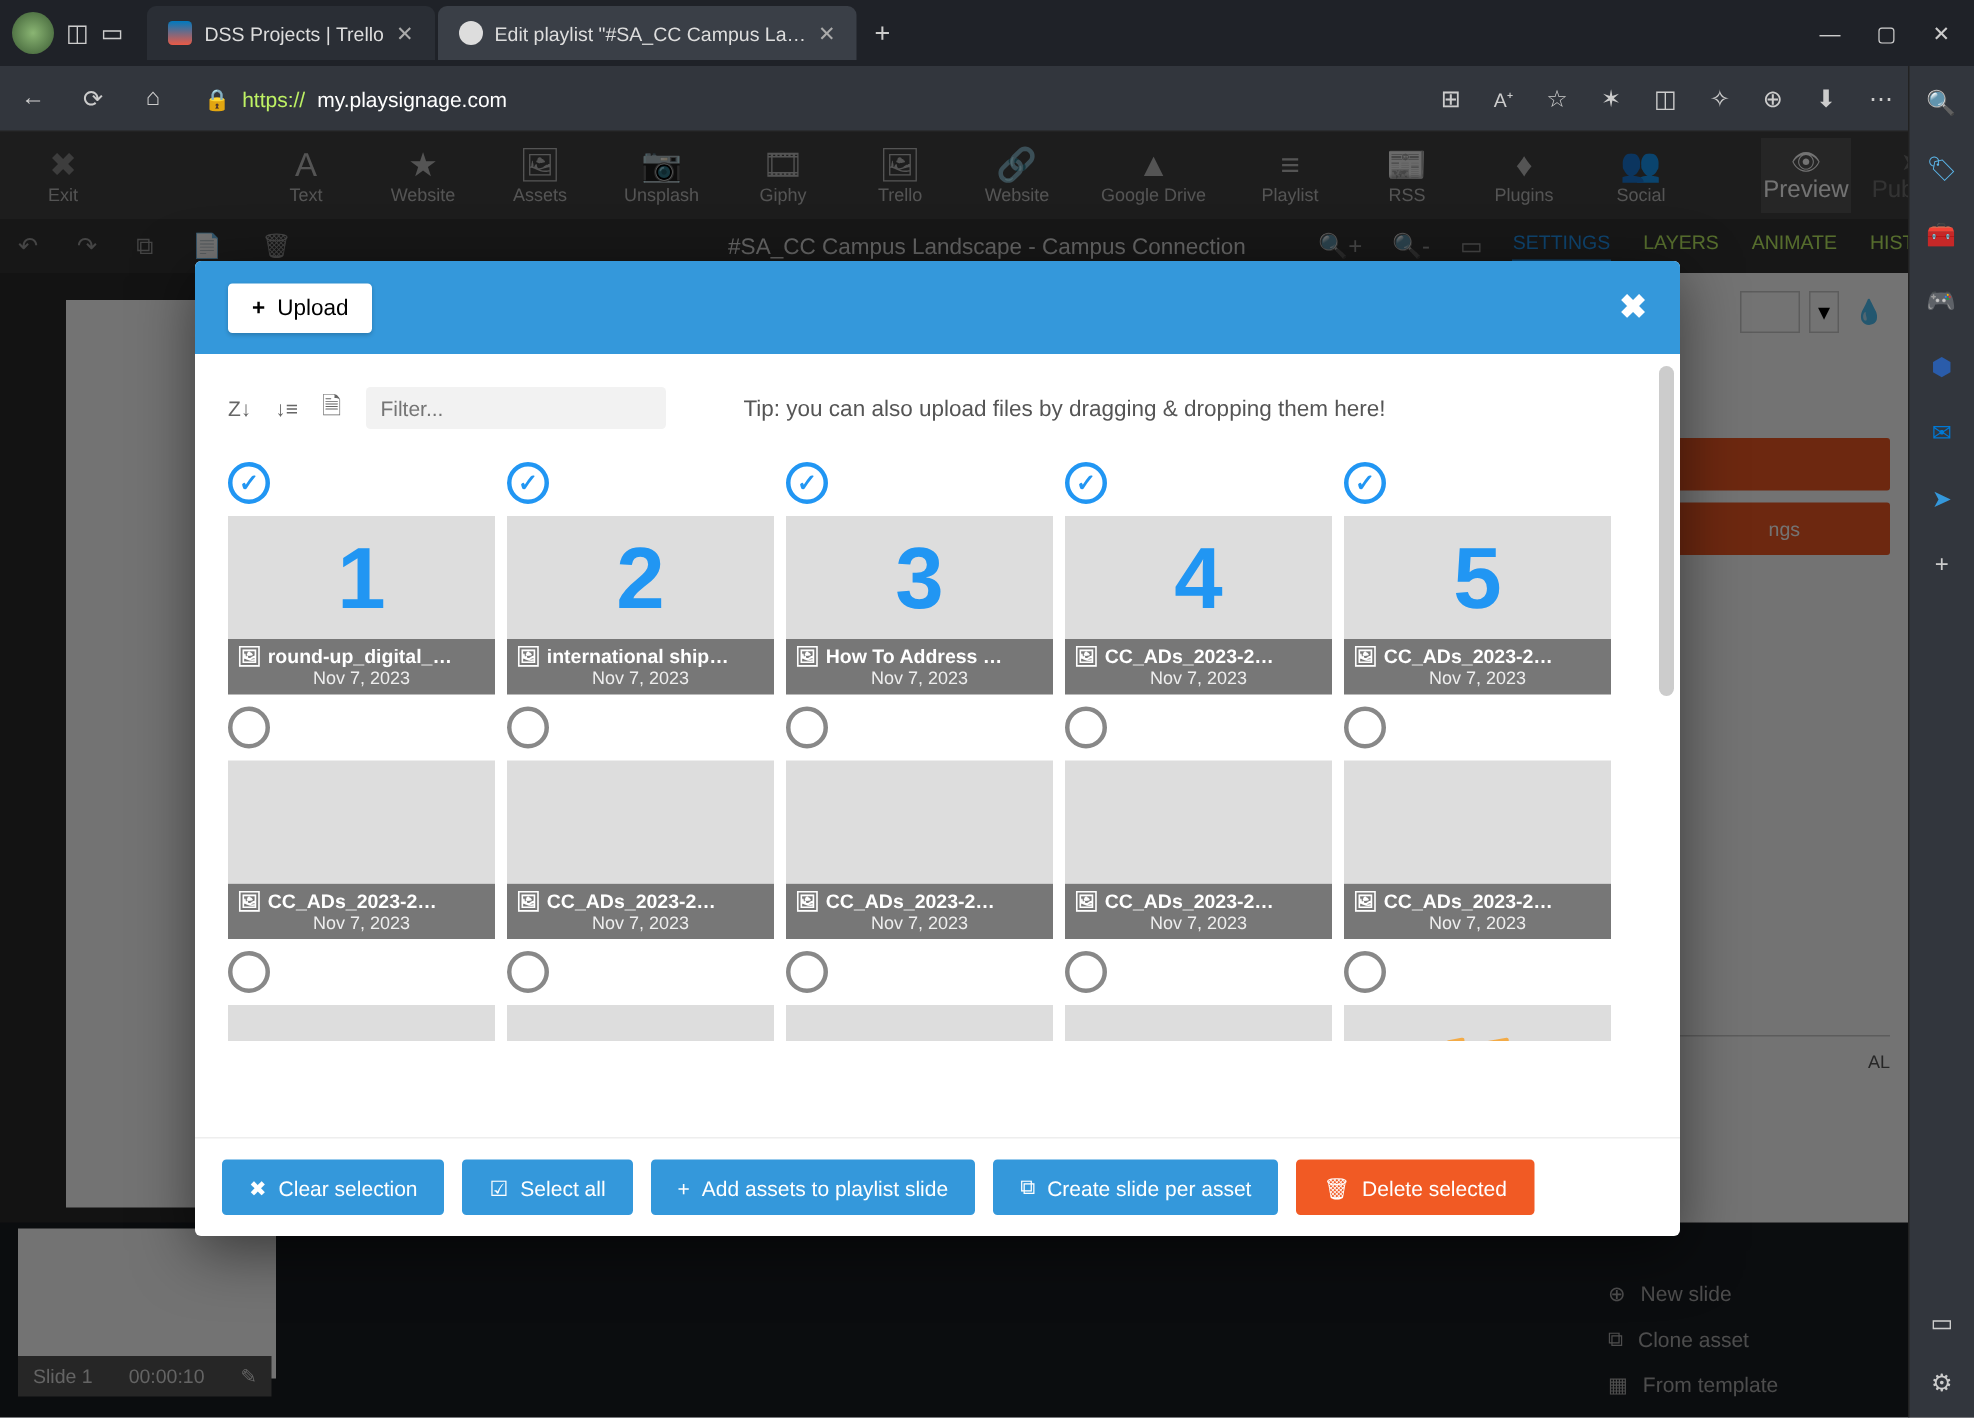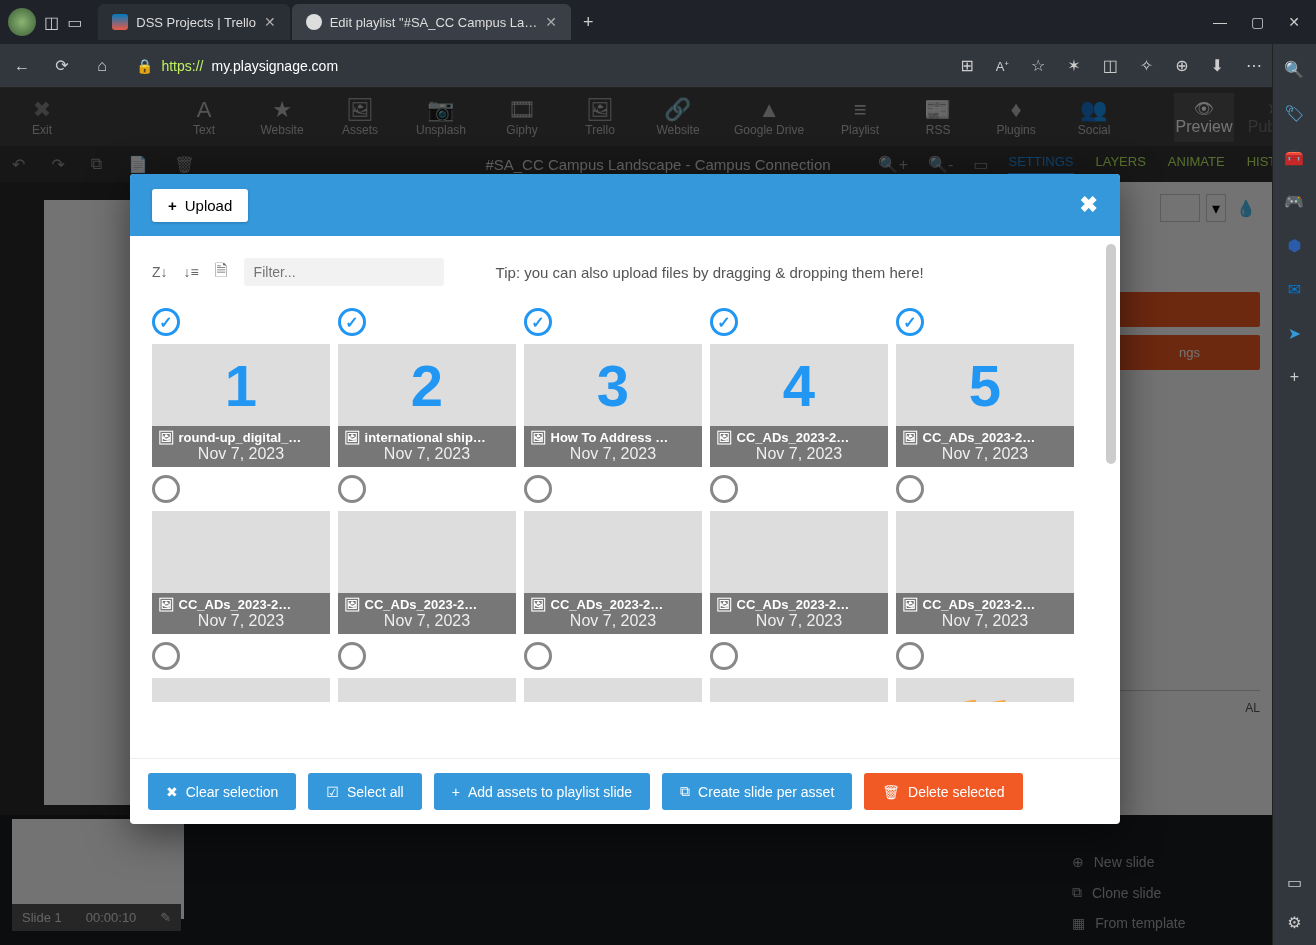--- a/index.html
+++ b/index.html
@@ -78,21 +78,21 @@
 .modal-body .scrollbar { position: absolute; right: 4px; top: 8px; width: 10px; height: 220px; background: #ccc; border-radius: 5px; }
 .asset-grid { display: grid; grid-template-columns: repeat(5, 178px); gap: 8px; }
 .asset { position: relative; width: 178px; }
 .asset .checkmark { width: 28px; height: 28px; border: 3px solid #2196f3; border-radius: 50%; margin-bottom: 8px; display: flex; align-items: center; justify-content: center; color: #2196f3; font-size: 16px; font-weight: bold; }
 .asset .checkmark.checked::after { content: "✓"; }
 .asset .checkmark.unchecked { border-color: #888; color: transparent; }
 .asset .thumb { width: 178px; height: 82px; background: #ddd; position: relative; overflow: hidden; }
 .asset .bignum { position: absolute; inset: 0; display: flex; align-items: center; justify-content: center; font-size: 58px; font-weight: bold; color: #2196f3; }
 .asset .caption { background: #777; color: #fff; padding: 4px 6px; }
 .asset .caption .fname { font-size: 13px; white-space: nowrap; overflow: hidden; text-overflow: ellipsis; font-weight: bold; display: flex; gap: 4px; align-items: center; }
-.asset .caption .fdate { font-size: 16px; text-align: center; color: #eee; }
+.asset .caption .fdate { font-size: 12px; text-align: center; color: #eee; }
 .modal-footer { padding: 14px 18px; display: flex; gap: 12px; border-top: 1px solid #eee; }
 .modal-footer .fbtn { padding: 10px 18px; border-radius: 3px; color: #fff; font-size: 14px; display: flex; gap: 8px; align-items: center; }
 .modal-footer .fbtn.blue { background: #3498db; }
 .modal-footer .fbtn.red { background: #f15a24; }
 
 
 .th1 { background: linear-gradient(135deg,#a5d6a7,#66bb6a); }
 .th2 { background: linear-gradient(135deg,#fff,#e3f2fd); }
 .th3 { background: linear-gradient(135deg,#b3e5fc,#4fc3f7); }
 .th4 { background: linear-gradient(135deg,#d7ccc8,#8d6e63); }
@@ -284,21 +284,21 @@
       <span>✎</span>
     </div>
   </div>
   <div class="right-menu">
     <div class="mi">
         <span>⊕</span>
         <span>New slide</span>
       </div>
     <div class="mi">
         <span>⧉</span>
-        <span>Clone slide</span>
+        <span>Clone asset</span>
       </div>
     <div class="mi">
         <span>▦</span>
         <span>From template</span>
       </div>
   </div>
 </div>
 
 <div class="modal-backdrop"></div>
 

